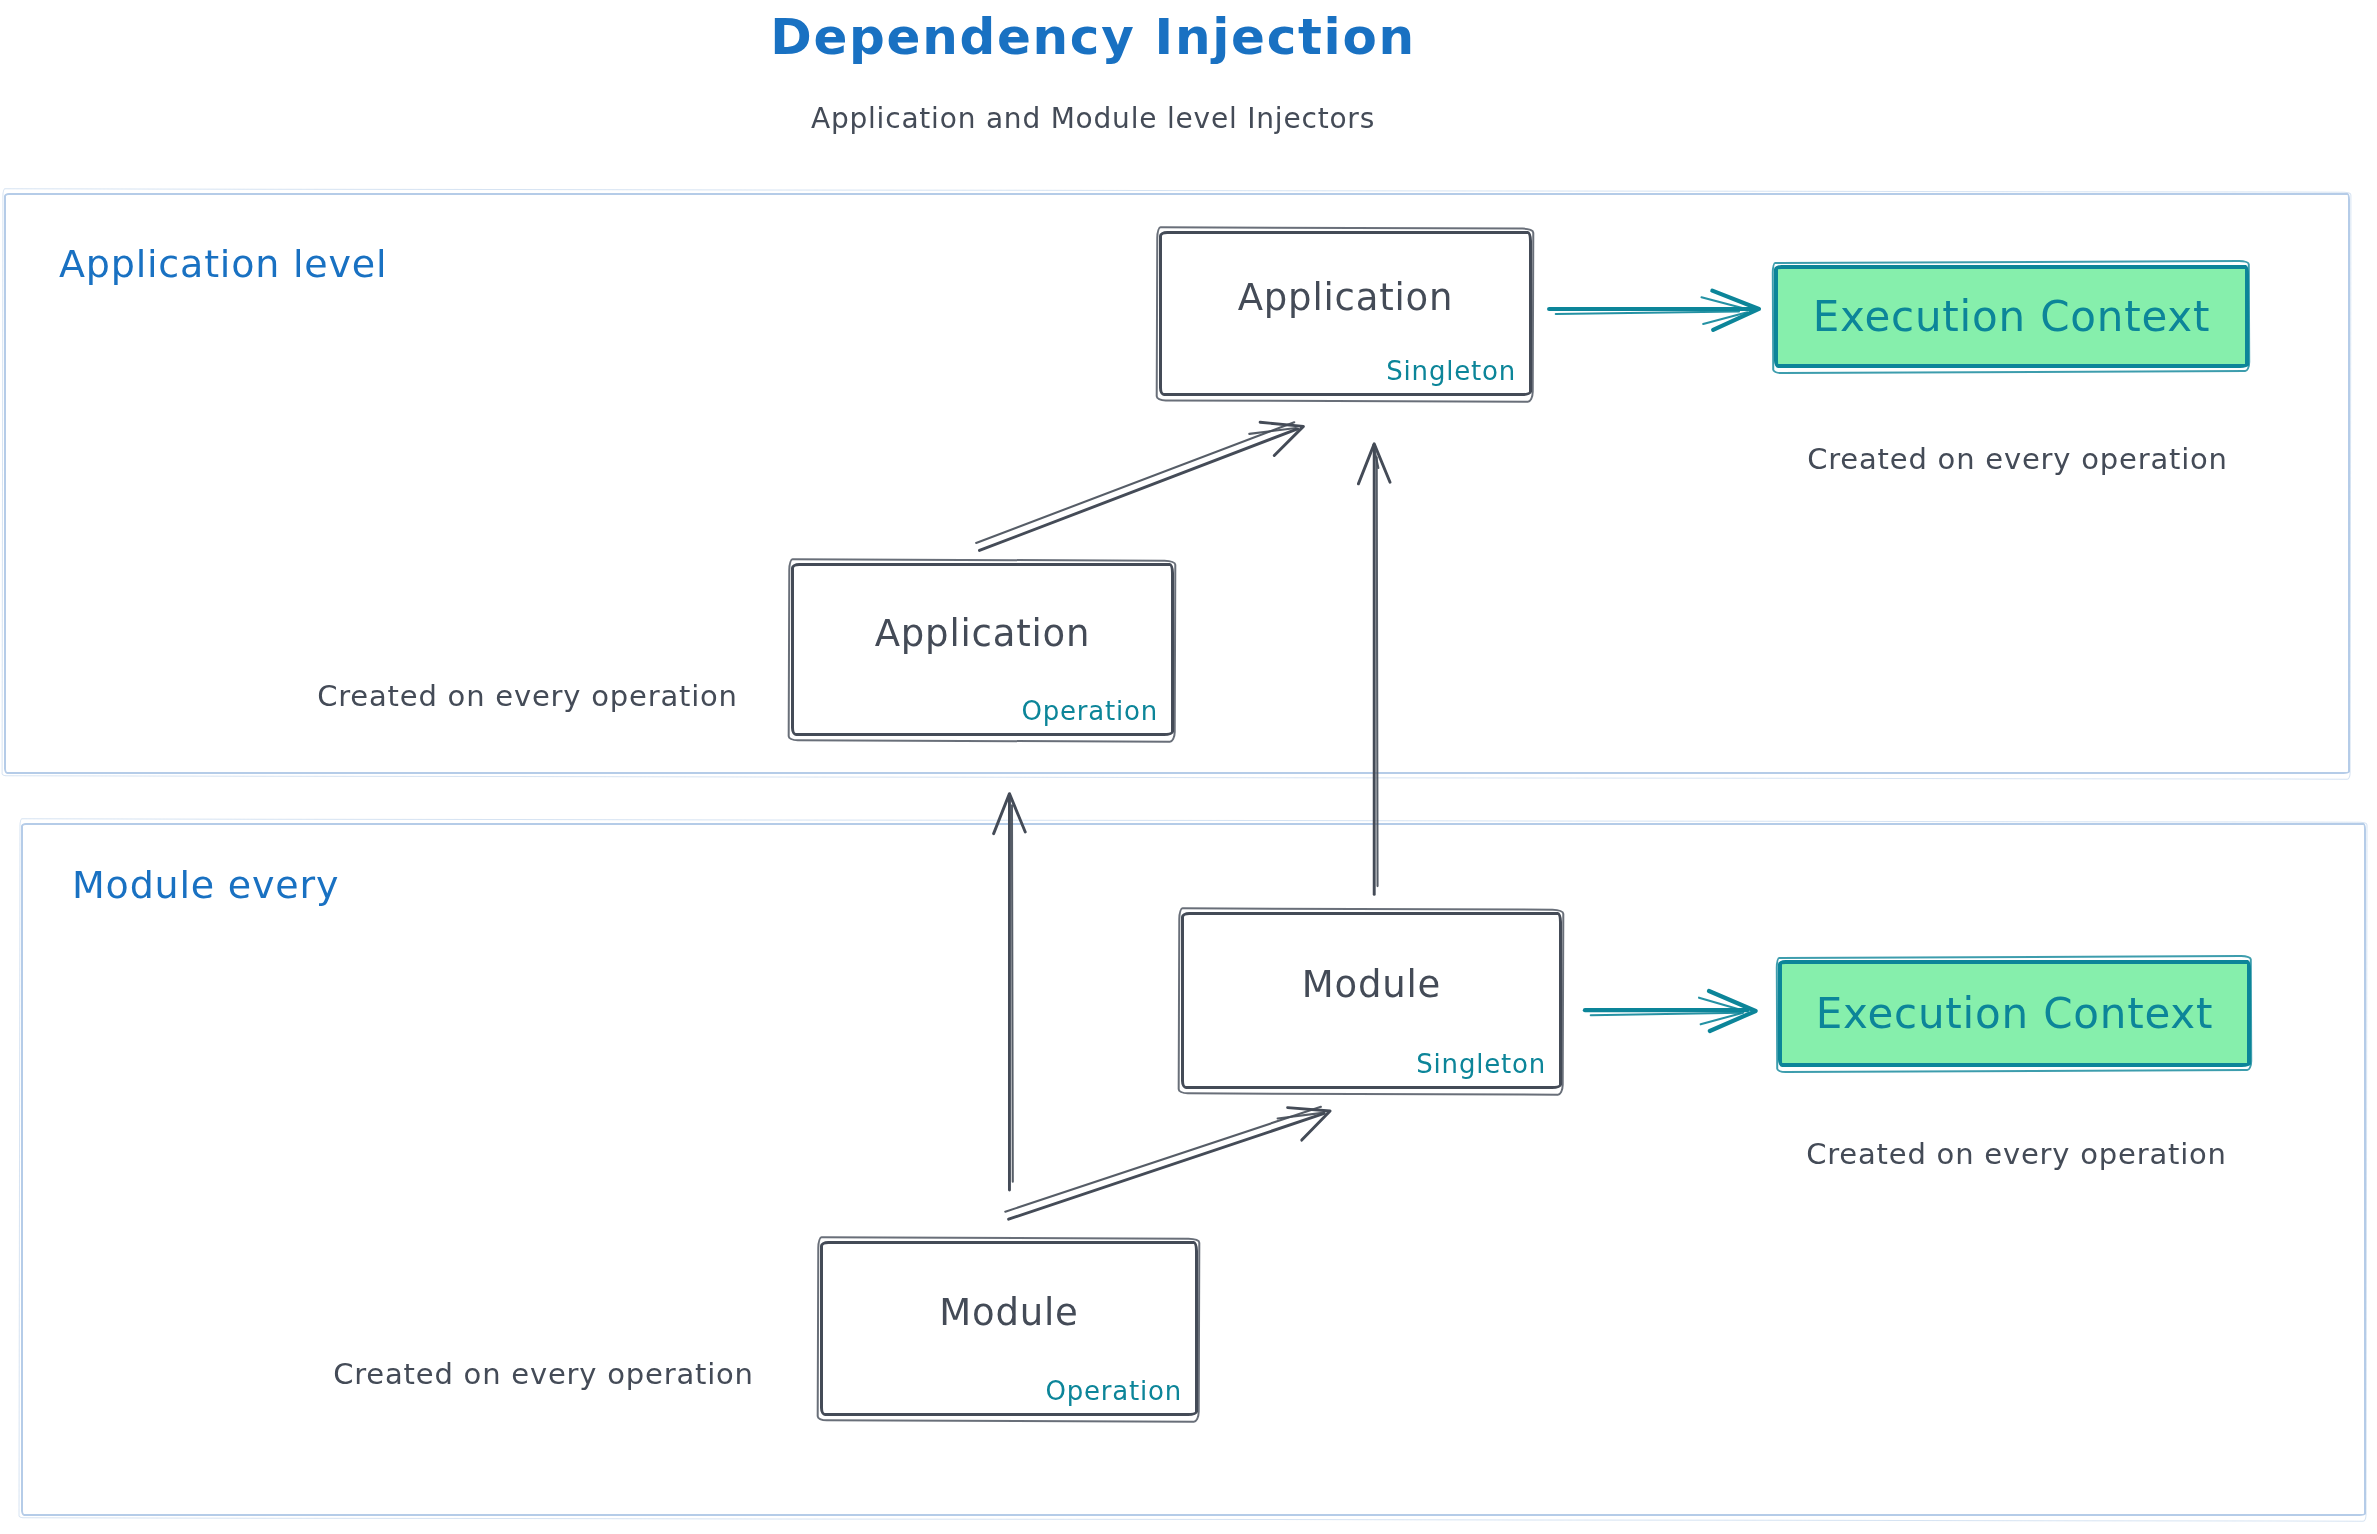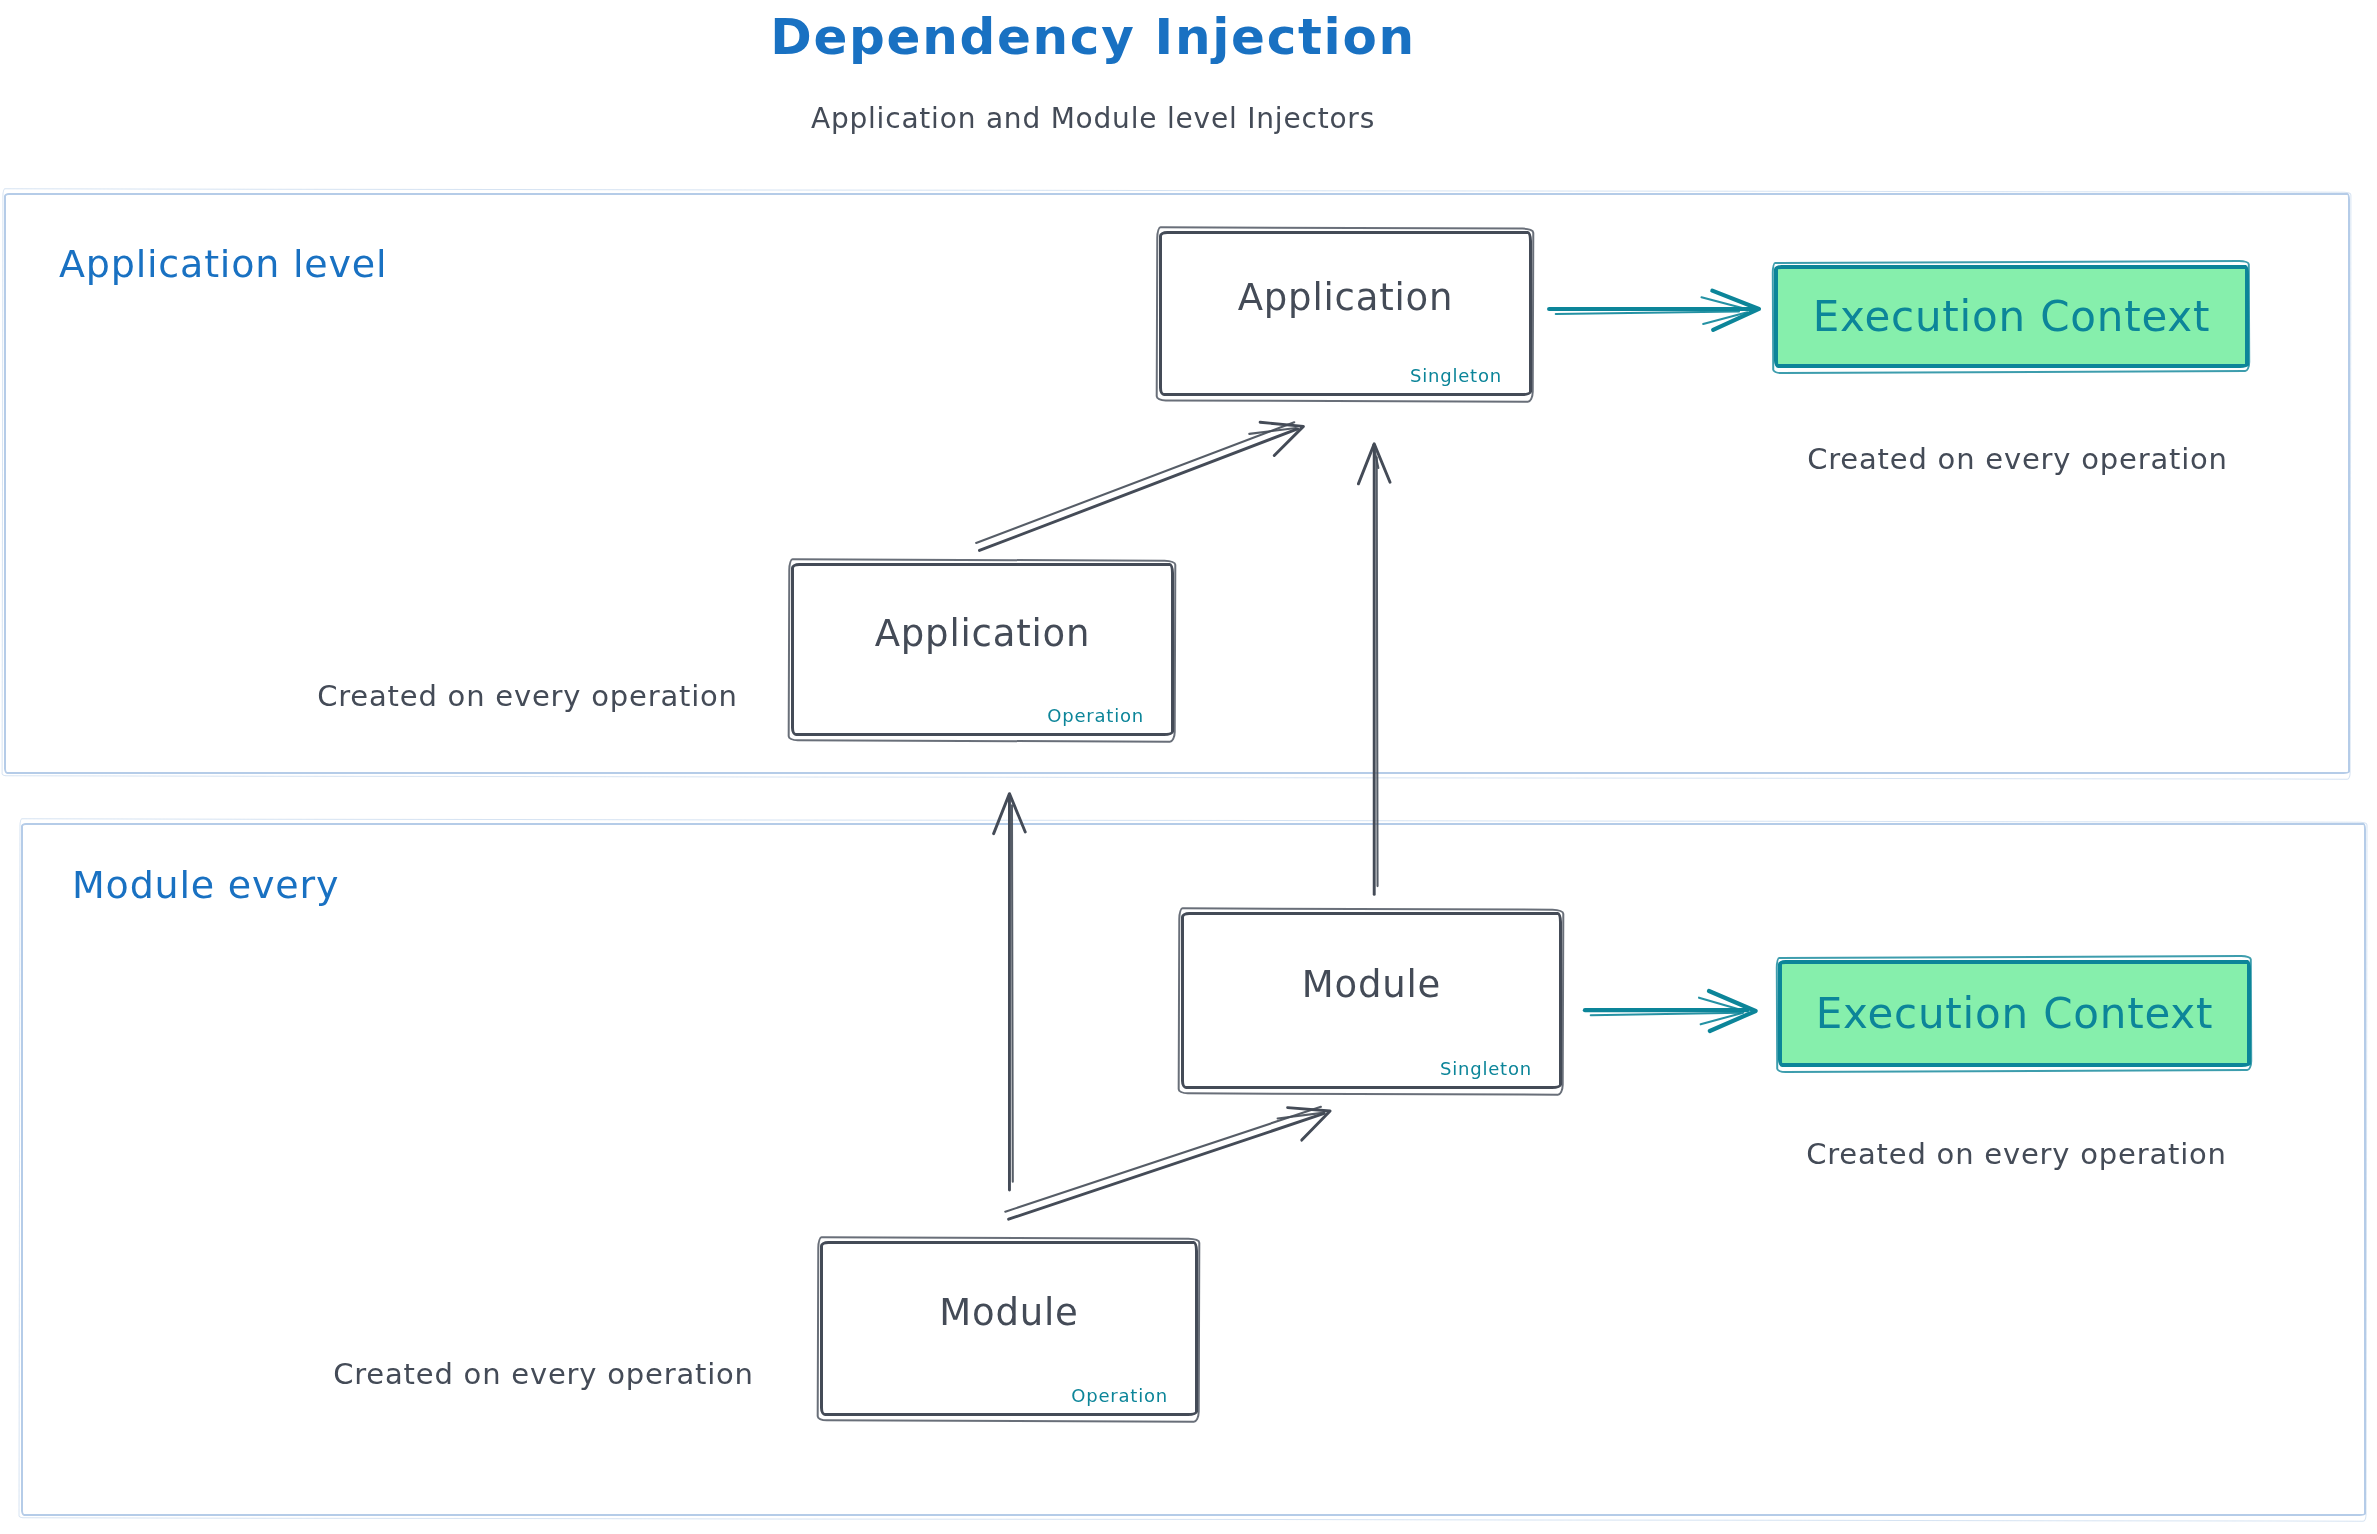--- a/index.html
+++ b/index.html
@@ -53,21 +53,21 @@
   .node::before{
     content:"";position:absolute;inset:-7.5px -5px -8.3px -5.8px;pointer-events:none;
     border:2.1px solid var(--dark-stroke);opacity:.8;
     border-radius:4.2px 11.7px 5.8px 10px / 11.7px 5px 10.8px 5px;transform:rotate(.2deg);
   }
   .node-title{
     font-size:37px;color:var(--dark-stroke);white-space:nowrap;
     padding-bottom:32px;letter-spacing:0.8px;
   }
   .node-badge{
-    position:absolute;right:27px;bottom:7.5px;font-size:18px;color:var(--teal);
+    position:absolute;right:13px;bottom:7.5px;font-size:26px;color:var(--teal);
     white-space:nowrap;letter-spacing:0.8px;
   }
   .n-app-singleton{left:1159px;top:231px;width:373px;height:165px;}
   .n-app-operation{left:791px;top:563px;width:383px;height:173px;}
   .n-module-singleton{left:1181px;top:912px;width:381px;height:177px;}
   .n-module-operation{left:820px;top:1241px;width:378px;height:175px;}
 
   .exec{
     position:absolute;background:#86efac;border:4.2px solid var(--teal);
     border-radius:7.5px 3.3px 9.2px 4.2px / 4.2px 9.2px 3.3px 7.5px;

